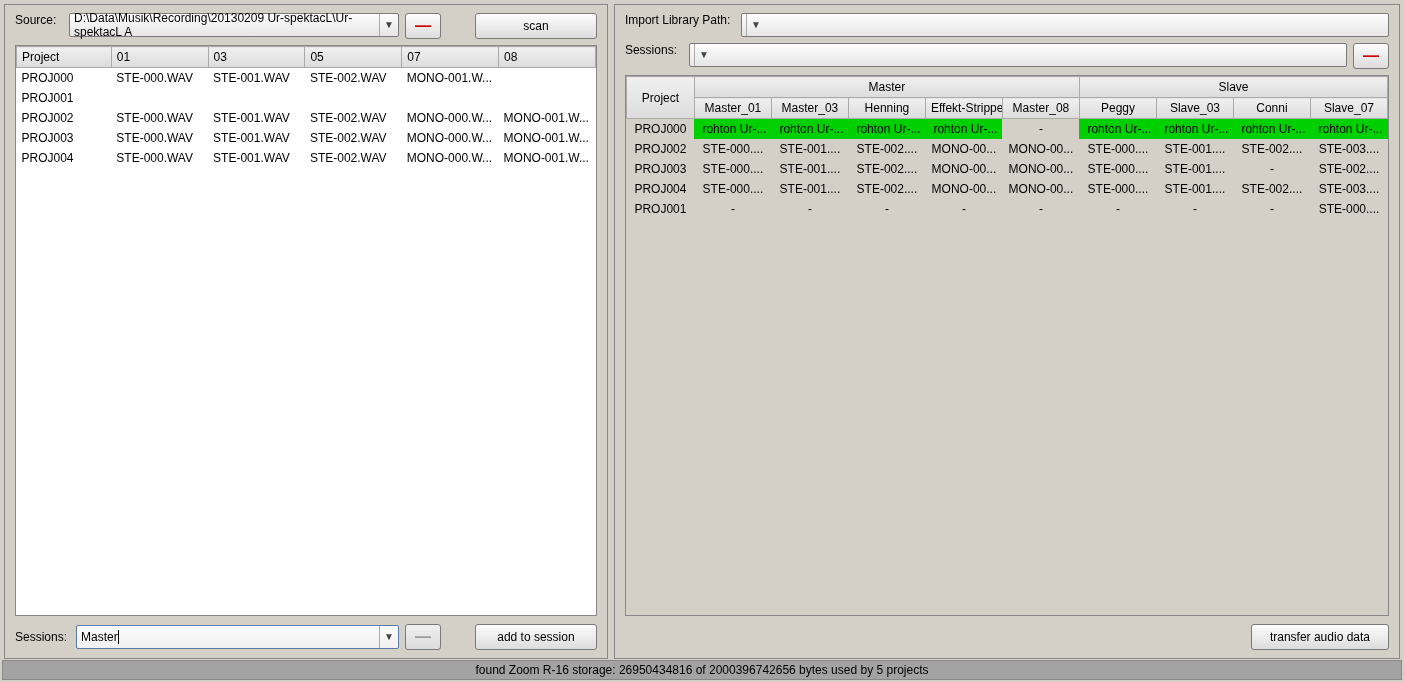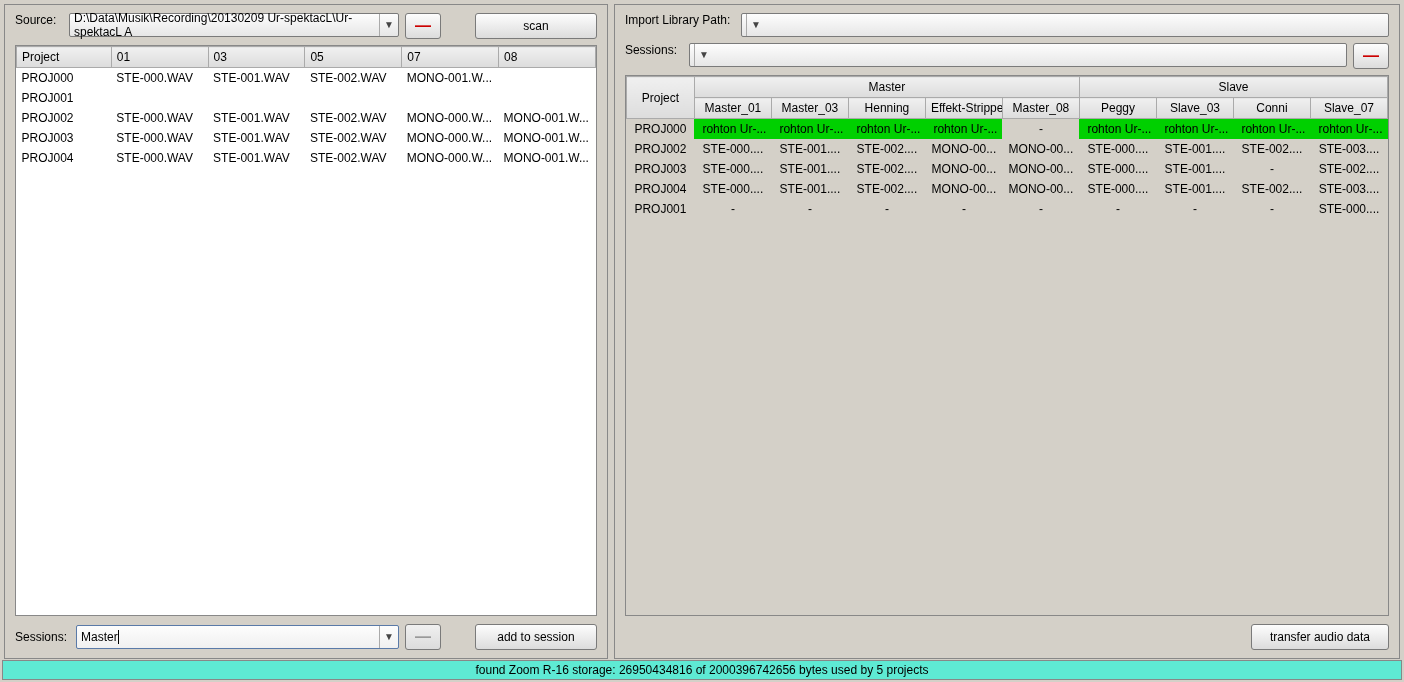--- a/index.html
+++ b/index.html
@@ -118,21 +118,21 @@
     margin-top:8px;
     display:flex;
     align-items:center;
     gap:6px;
   }
   .statusbar {
     position: absolute;
     left:2px; right:2px; bottom:2px;
     height: 18px;
     border: 1px solid #888;
-    background: #5eead4;
+    background: #a3a3a3;
     font-size: 12px;
     text-align: center;
     line-height: 18px;
   }
   .input-text {
     flex:1;
     height:22px;
     border:1px solid #5a7aa8;
     background: linear-gradient(#fdfdfd,#f0f0f0);
     padding-left:4px;

